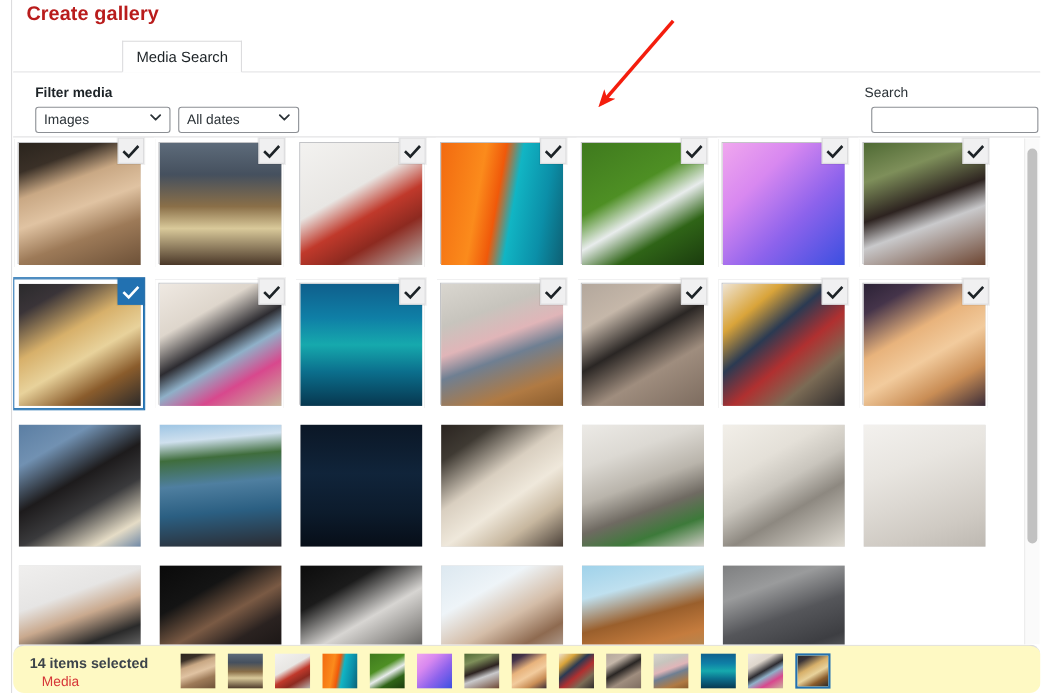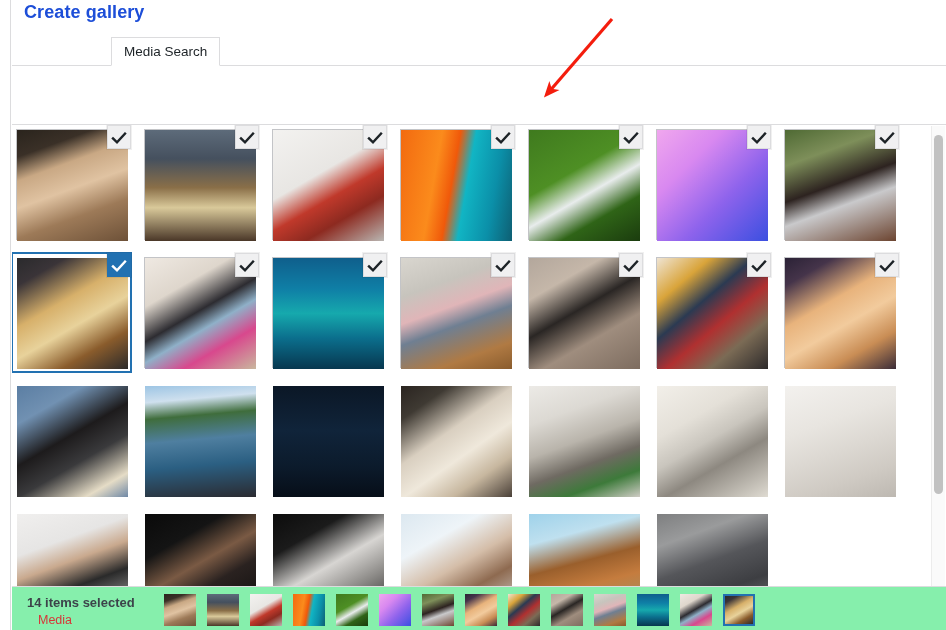--- a/index.html
+++ b/index.html
@@ -28,21 +28,21 @@
     background: #ffffff;
     border-right: 1px solid #dcdcde;
   }
 
   
   .modal-title {
     position: absolute;
     left: 24px; top: 2px;
     font-size: 18px;
     font-weight: bold;
-    color: #1d4ed8;
+    color: #b91c1c;
     letter-spacing: 0.1px;
   }
 
   
   .tabs {
     position: absolute;
     left: 12px; top: 37px;
     right: 0;
     height: 29px;
     border-bottom: 1px solid #dcdcde;
@@ -217,22 +217,23 @@
     border-radius: 5px;
     background: #c1c1c1;
   }
 
   
   .toolbar {
     position: absolute;
     left: 12px; bottom: 0;
     width: 934px;
     height: 44px;
-    background: #86efac;
+    background: #fef9c3;
     border-top: 1px solid #dcdcde;
+    border-radius: 10px;
   }
   .sel-count {
     position: absolute;
     left: 15px; top: 8px;
     font-size: 13px;
     font-weight: bold;
     color: #3c434a;
   }
   .clear-link {
     position: absolute;
@@ -273,20 +274,44 @@
 <div id="app">
 
   <div class="left-gutter"></div>
 
   <div class="modal-title">Create gallery</div>
 
   <div class="tabs">
     <div class="tab tab-library">Media Search</div>
   </div>
 
+  <div class="filterbar">
+    <div class="filter-label">Filter media</div>
+
+    <div class="select select-type">
+      <span>Images</span>
+      <span class="caret">
+        <svg width="11" height="11" viewBox="0 0 12 12">
+            <path d="M1.5 4 L6 8.5 L10.5 4" fill="none" stroke="#2c3338" stroke-width="1.8" stroke-linecap="round" stroke-linejoin="round"></path>
+          </svg>
+      </span>
+    </div>
+
+    <div class="select select-dates">
+      <span>All dates</span>
+      <span class="caret">
+        <svg width="11" height="11" viewBox="0 0 12 12">
+            <path d="M1.5 4 L6 8.5 L10.5 4" fill="none" stroke="#2c3338" stroke-width="1.8" stroke-linecap="round" stroke-linejoin="round"></path>
+          </svg>
+      </span>
+    </div>
+
+    <div class="search-label">Search</div>
+    <input class="search-input" type="text" value="" placeholder="" style="">
+  </div>
 
   <div class="grid-area">
     <div class="grid" id="grid">
         <div class="attachment selected" style="left: 0px; top: 0px;">
           <div class="thumbframe">
             <span class="art" style="background: linear-gradient(160deg, rgb(42, 36, 29) 0%, rgb(58, 48, 39) 18%, rgb(201, 168, 132) 34%, rgb(224, 195, 162) 52%, rgb(157, 122, 88) 72%, rgb(109, 81, 56) 100%);"></span>
           </div>
           <button class="check">
             <span class="glyph">
               <svg width="16" height="16" viewBox="0 0 16 16">

